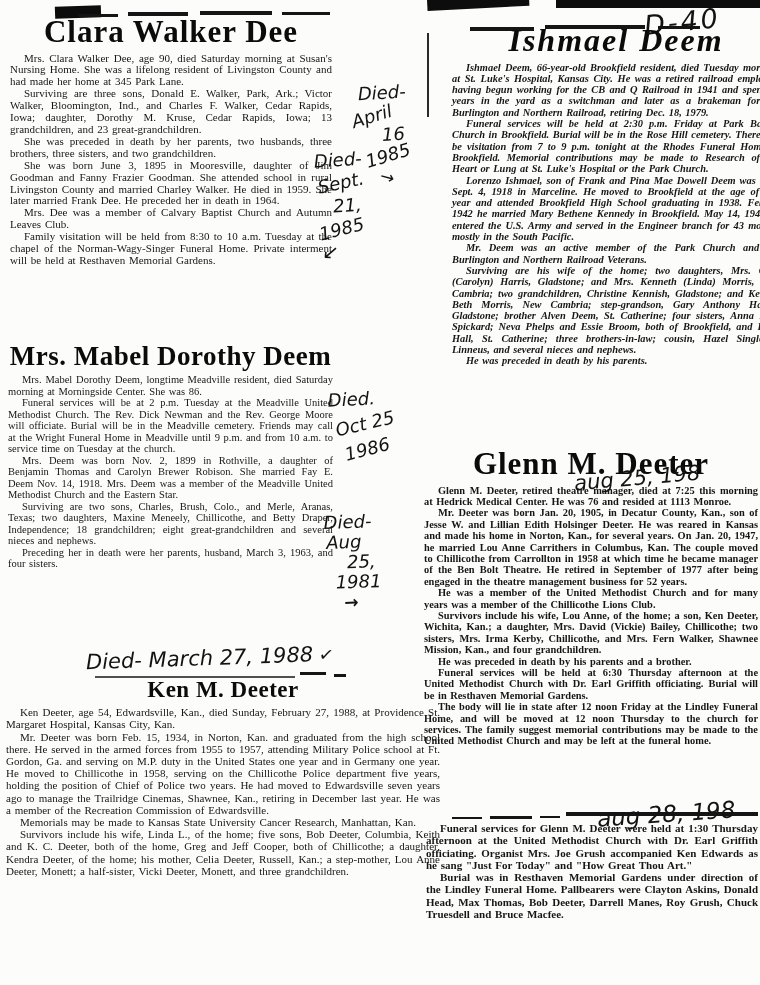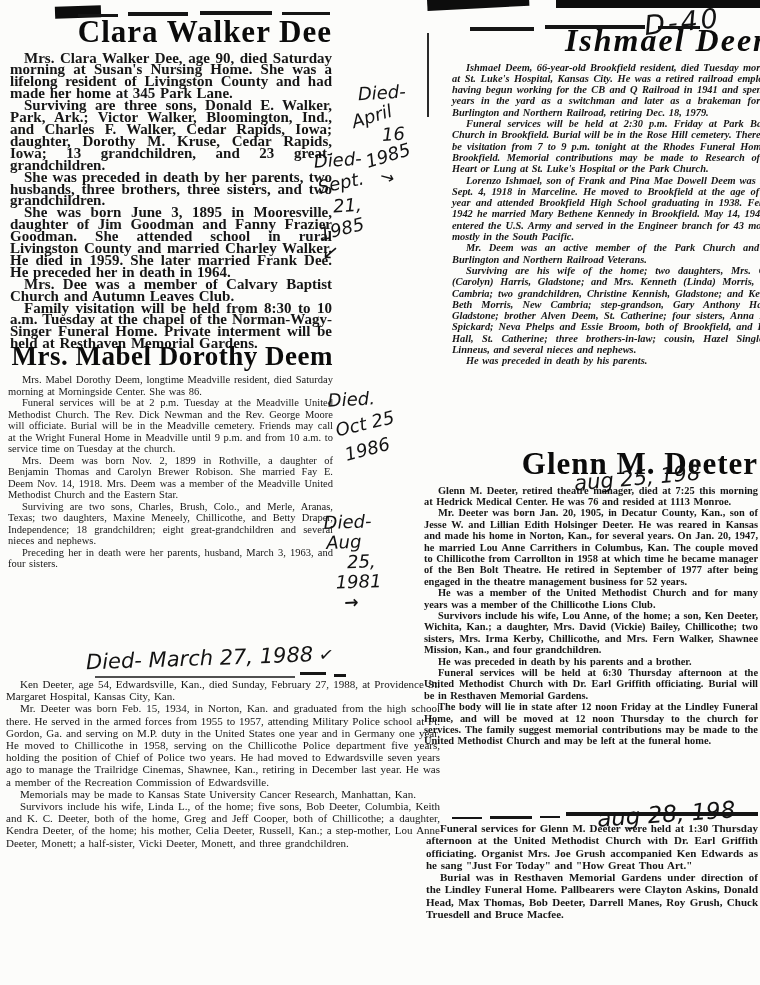--- a/index.html
+++ b/index.html
@@ -9,29 +9,29 @@
     font-family:"Liberation Serif", serif;
   }
   .page{position:absolute;inset:0;}
   
   .ink{position:absolute;background:#0d0d0d;}
   .rule{position:absolute;background:#151515;}
   .vline{position:absolute;background:#2a2a2a;width:2px;}
   
   article.obit{position:absolute;}
   article.obit h1{
-    margin:0 0 4px 0;text-align:right;font-weight:bold;color:#0b0b0b;
+    margin:0 0 4px 0;text-align:center;font-weight:bold;color:#0b0b0b;
     font-family:"Liberation Serif", serif;line-height:1.05;
   }
   article.obit p{
     margin:0;text-align:justify;text-indent:14px;color:#161616;
     word-spacing:1px;
   }
   .clara h1{font-size:31px;letter-spacing:1px;}
-  .clara p{font-size:15px;line-height:11.9px;font-weight:bold;}
+  .clara p{font-size:11px;line-height:11.9px;font-weight:normal;}
   .mabel h1{font-size:27px;letter-spacing:.5px;}
   .mabel p{font-size:10.5px;line-height:11.5px;}
   .ken h1{font-family:"Liberation Sans", sans-serif;font-size:23px;letter-spacing:.5px;}
   .ken p{font-size:11px;line-height:12.2px;}
   .ishmael h1{font-size:32px;letter-spacing:2px;}
   .ishmael p{font-size:10.4px;line-height:11.3px;font-weight:bold;word-spacing:1.5px;}
   .glenn h1{font-size:31px;letter-spacing:1px;}
   .glenn p{font-size:10.4px;line-height:11.4px;font-weight:bold;}
   .services h1{font-size:25px;letter-spacing:.5px;text-align:left;padding-left:28px;}
   .services p{font-size:11px;line-height:12.3px;font-weight:bold;}
@@ -106,20 +106,21 @@
   <article class="obit mabel" style="left:8px;top:342px;width:325px;">
     <h1>Mrs. Mabel Dorothy Deem</h1>
     <p>Mrs. Mabel Dorothy Deem, longtime Meadville resident, died Saturday morning at Morningside Center. She was 86.</p>
     <p>Funeral services will be at 2 p.m. Tuesday at the Meadville United Methodist Church. The Rev. Dick Newman and the Rev. George Moore will officiate. Burial will be in the Meadville cemetery. Friends may call at the Wright Funeral Home in Meadville until 9 p.m. and from 10 a.m. to service time on Tuesday at the church.</p>
     <p>Mrs. Deem was born Nov. 2, 1899 in Rothville, a daughter of Benjamin Thomas and Carolyn Brewer Robison. She married Fay E. Deem Nov. 14, 1918. Mrs. Deem was a member of the Meadville United Methodist Church and the Eastern Star.</p>
     <p>Surviving are two sons, Charles, Brush, Colo., and Merle, Aranas, Texas; two daughters, Maxine Meneely, Chillicothe, and Betty Draper, Independence; 18 grandchildren; eight great-grandchildren and several nieces and nephews.</p>
     <p>Preceding her in death were her parents, husband, March 3, 1963, and four sisters.</p>
   </article>
 
   <article class="obit ken" style="left:6px;top:678px;width:434px;">
+    <h1>Ken M. Deeter</h1>
     <p>Ken Deeter, age 54, Edwardsville, Kan., died Sunday, February 27, 1988, at Providence St. Margaret Hospital, Kansas City, Kan.</p>
     <p>Mr. Deeter was born Feb. 15, 1934,  in Norton, Kan. and graduated from the high school there.  He served in the armed forces from 1955 to 1957, attending Military Police school at Ft. Gordon, Ga. and serving on M.P. duty in the United States one year and in Germany one year. He moved to Chillicothe in 1958, serving on the Chillicothe Police department five years, holding the position of Chief of Police  two years. He had moved to Edwardsville seven years ago to manage the Trailridge Cinemas, Shawnee, Kan.,  retiring in December  last year. He was a member of the Recreation Commission of Edwardsville.</p>
     <p>Memorials may be made to Kansas State University Cancer Research, Manhattan, Kan.</p>
     <p>Survivors include his wife, Linda L., of the home; five sons, Bob Deeter, Columbia, Keith  and K. C. Deeter, both of the home, Greg and Jeff Cooper, both of Chillicothe; a daughter, Kendra Deeter, of the home; his mother, Celia Deeter, Russell, Kan.; a step-mother, Lou Anne Deeter, Monett; a half-sister, Vicki Deeter, Monett, and three grandchildren.</p>
   </article>
 
   <article class="obit ishmael" style="left:452px;top:24px;width:328px;font-style:italic;">
     <h1>Ishmael Deem</h1>
     <p>Ishmael Deem, 66-year-old Brookfield resident, died Tuesday morning at St. Luke's Hospital, Kansas City. He was a retired railroad employee, having begun working for the CB and Q Railroad in 1941 and spent 38 years in the yard as a switchman and later as a brakeman for the Burlington and Northern Railroad, retiring Dec. 18, 1979.</p>
     <p>Funeral services will be held at 2:30 p.m. Friday at Park Baptist Church in Brookfield. Burial will be in the Rose Hill cemetery. There will be visitation from 7 to 9 p.m. tonight at the Rhodes Funeral Home in Brookfield. Memorial contributions may be made to Research of the Heart or Lung at St. Luke's Hospital or the Park Church.</p>

